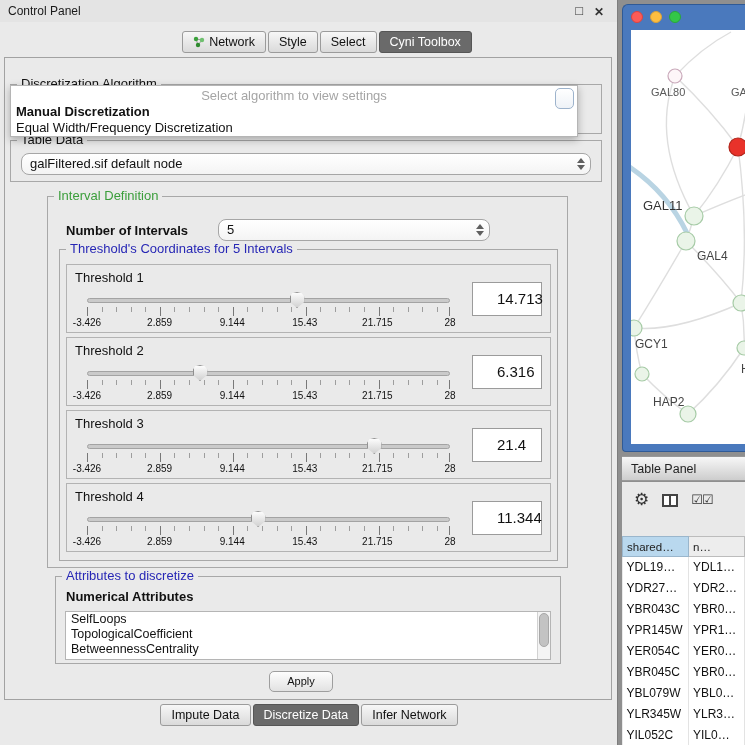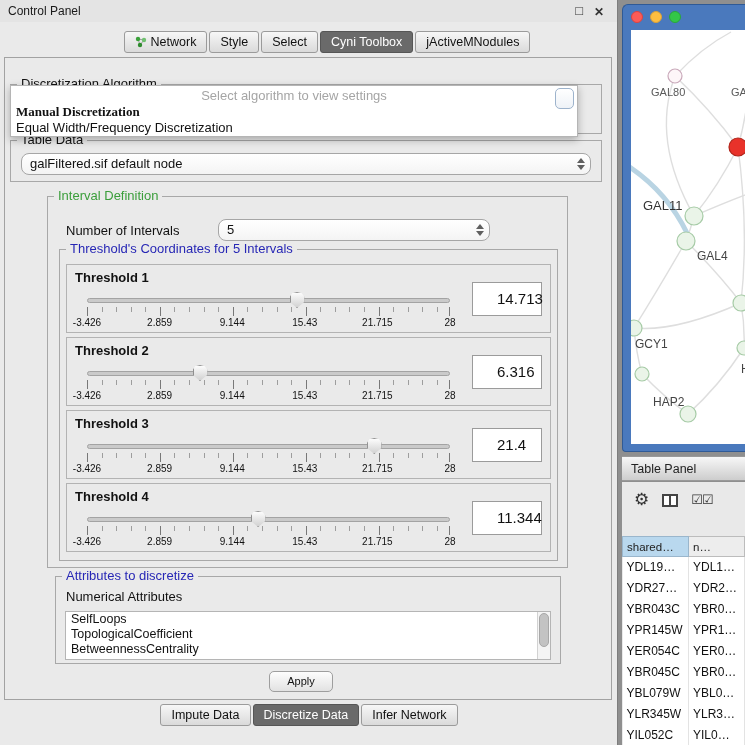--- a/index.html
+++ b/index.html
@@ -26,53 +26,53 @@
   .group{position:absolute;border:1px solid #a8a8a8;background:#eaeaea;}
   .group-title{position:absolute;top:-9px;left:6px;background:#eaeaea;padding:0 4px;font-size:13px;color:#111;white-space:nowrap;}
   .group-title.green{color:var(--green-title,#3b9e3b);}
   .group-title.blue{color:var(--blue-title,#2727b5);}
 
   
   .overlay{position:absolute;left:10px;top:85px;width:568px;height:52px;background:#fff;border:1px solid #b5b5b5;
            box-shadow:0 3px 8px rgba(0,0,0,.28);z-index:9;}
   .overlay .ph{position:absolute;left:0;top:2px;width:100%;text-align:center;font-size:13px;color:#a5a5a5;}
   .overlay .opt{position:absolute;left:5px;font-size:13px;color:#111;white-space:nowrap;}
-  .overlay .opt1{top:18px;font-weight:bold;font-family:Liberation Serif, serif;}
+  .overlay .opt1{top:18px;font-weight:bold;}
   .overlay .opt2{top:34px;}
   .combo-frag{position:absolute;right:3px;top:2px;width:19px;height:21px;border:1px solid #9db3cc;border-radius:5px;
               background:linear-gradient(#ffffff,#eef2f7);}
 
   .combo{position:absolute;height:22px;background:linear-gradient(#ffffff,#f4f4f4);border:1px solid #a6a6a6;border-radius:8px;
          font-size:13px;color:#111;line-height:20px;padding-left:8px;cursor:default;}
   .combo .arrows{position:absolute;right:5px;top:3px;width:8px;height:14px;}
   .combo .arrows i{position:absolute;left:0;width:0;height:0;border-left:4px solid transparent;border-right:4px solid transparent;}
   .combo .arrows .up{top:1px;border-bottom:5px solid #5f5f5f;}
   .combo .arrows .dn{bottom:1px;border-top:5px solid #5f5f5f;}
 
   
   .thr-block{position:absolute;left:6px;width:485px;height:69px;border:1px solid #b3b3b3;background:#eaeaea;}
-  .thr-label{position:absolute;left:8px;top:5px;font-size:13px;font-weight:bold;color:#111;}
+  .thr-label{position:absolute;left:8px;top:5px;font-size:13px;font-weight:normal;color:#111;}
   .thr-value{position:absolute;right:8px;top:17px;width:70px;height:34px;background:#fff;border:1px solid #9b9b9b;
              font-size:15px;color:#111;text-align:right;line-height:32px;padding:0 24px;}
   .slider-zone{position:absolute;left:20px;right:100px;top:24px;height:42px;}
   .track{position:absolute;left:0;right:0;top:9px;height:5px;background:#cacaca;border:1px solid #a3a3a3;border-radius:3px;}
   .handle{position:absolute;top:3px;width:15px;height:16px;margin-left:-7px;
           background:linear-gradient(#ffffff,#cfcfcf);
           clip-path:polygon(50% 100%,2% 62%,2% 30%,18% 8%,50% 0%,82% 8%,98% 30%,98% 62%);
           box-shadow:inset 0 0 0 1px #8f8f8f;cursor:pointer;z-index:2;}
   .ticks{position:absolute;left:0;right:0;top:18px;height:9px;
          background-image:
            repeating-linear-gradient(to right,#787878 0,#787878 1px,transparent 1px,transparent 20%),
            repeating-linear-gradient(to right,#9d9d9d 0,#9d9d9d 1px,transparent 1px,transparent 4%);
          background-size:100.4% 9px,100.4% 5px;background-repeat:no-repeat;}
   .ticks::after{content:'';position:absolute;right:0;top:0;width:1px;height:9px;background:#787878;}
   .tick-labels{position:absolute;left:0;right:0;top:28px;height:12px;}
   .tick-label{position:absolute;transform:translateX(-50%);font-size:10px;color:#111;white-space:nowrap;}
 
-  .bold-label{position:absolute;font-size:13px;font-weight:normal;color:#111;}
+  .bold-label{position:absolute;font-size:13px;font-weight:bold;color:#111;}
 
   .attr-list{position:absolute;left:9px;right:9px;top:34px;bottom:3px;background:#fff;border:1px solid #b5b5b5;overflow:hidden;}
   .attr-item{display:block;font-size:12.5px;color:#111;line-height:15px;padding-left:5px;white-space:nowrap;}
   .list-scrollbar{position:absolute;right:0;top:0;bottom:0;width:13px;background:#f4f4f4;border-left:1px solid #d2d2d2;}
   .list-thumb{position:absolute;left:1px;right:1px;top:1px;height:72%;background:#c3c3c3;border:1px solid #a8a8a8;border-radius:6px;}
 
   .apply-btn{position:absolute;left:269px;top:671px;width:64px;height:21px;border:1px solid #9e9e9e;border-radius:5px;
              background:linear-gradient(#fdfdfd,#e2e2e2);font-size:11px;color:#111;text-align:center;line-height:19px;cursor:pointer;}
 
   
@@ -123,21 +123,20 @@
               <line x1="9" y1="4" x2="5" y2="9" stroke="#9a9a9a"></line>
               <circle cx="3" cy="3" r="2.2" fill="#3aa13a"></circle>
               <circle cx="9" cy="4" r="2.2" fill="#6fc06f"></circle>
               <circle cx="5" cy="9" r="2.2" fill="#2e8b2e"></circle>
             </svg>
         </span><span>Network</span>
       </div>
       <div class="tab">Style</div>
       <div class="tab">Select</div>
       <div class="tab selected">Cyni Toolbox</div>
-      <div class="tab">jActiveMNodules</div>
     </div>
 
     <div class="panel-body"></div>
 
     <div class="group" style="left:10px;top:84px;width:592px;height:50px;">
       <span class="group-title">Discretization Algorithm</span>
     </div>
 
     <div class="overlay">
       <div class="ph">Select algorithm to view settings</div>

